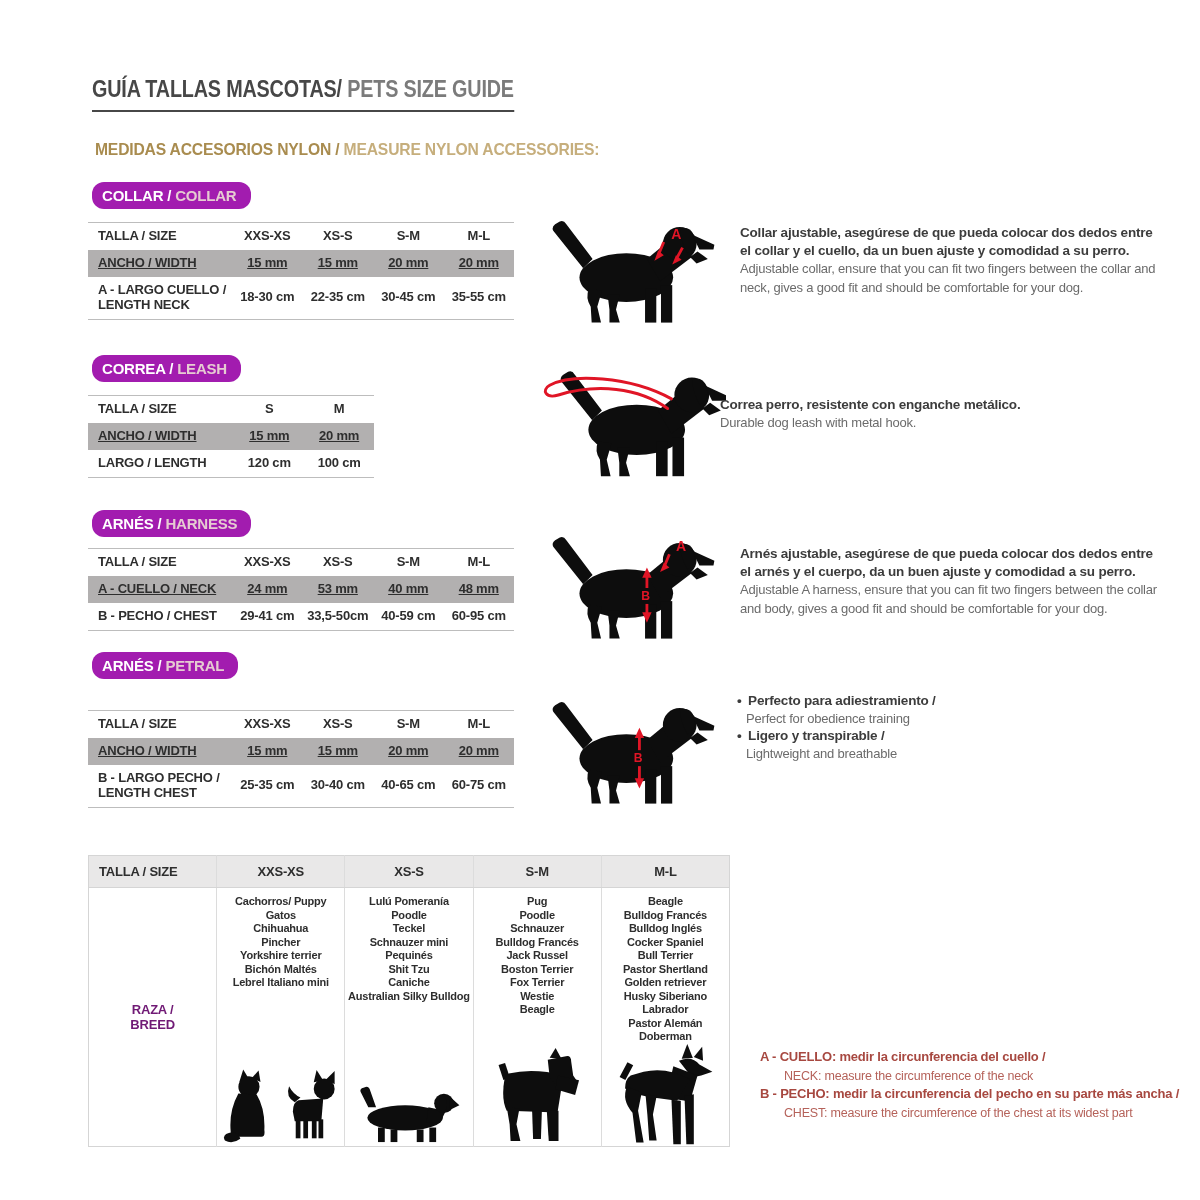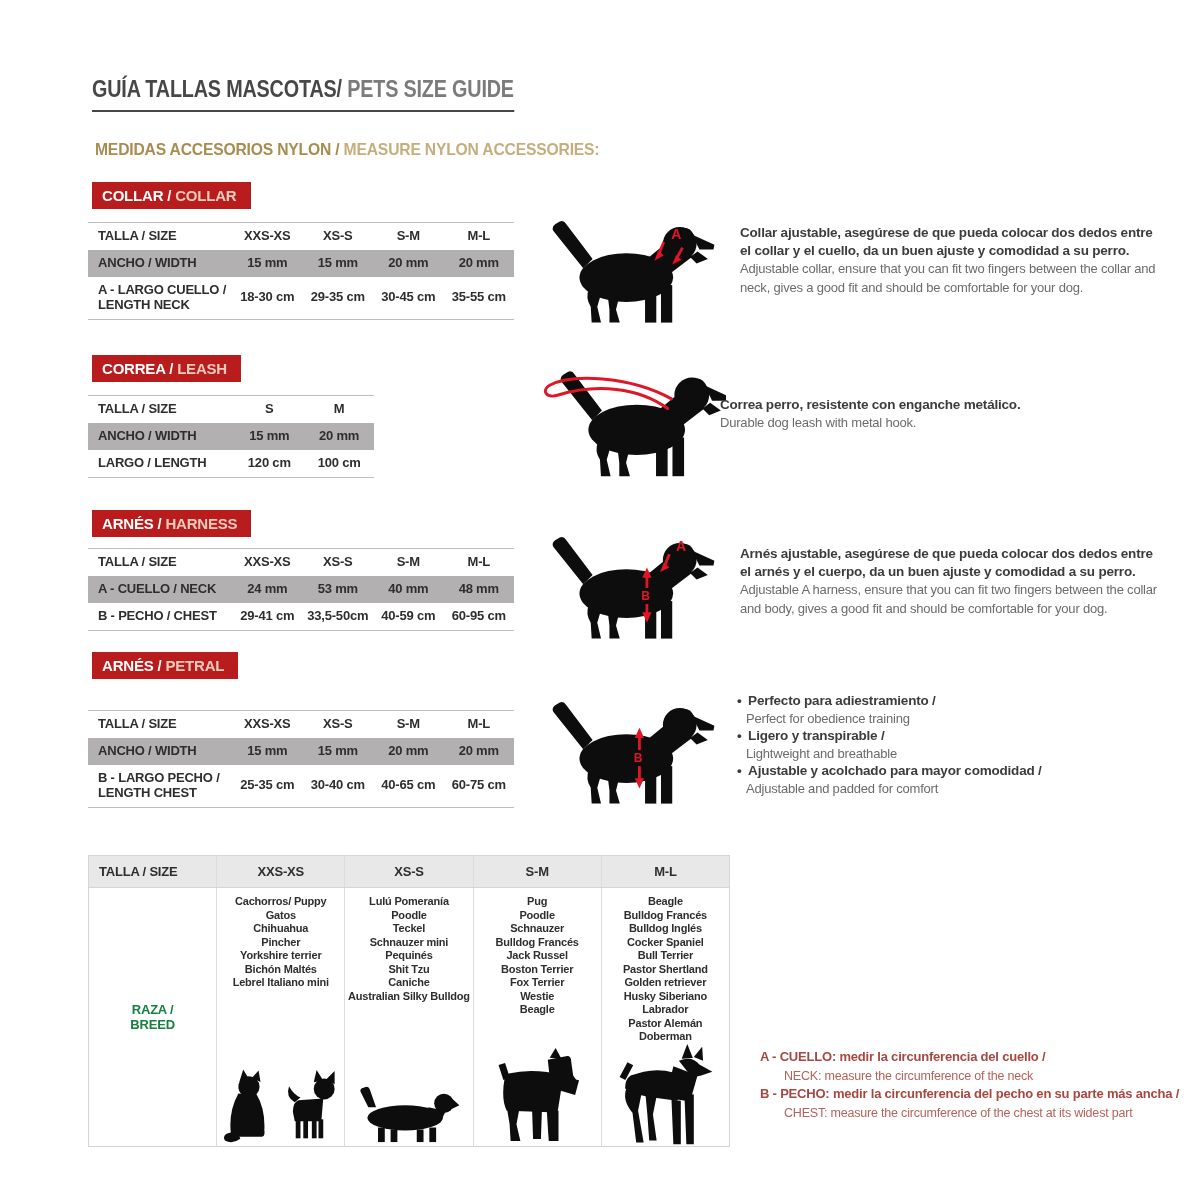--- a/index.html
+++ b/index.html
@@ -10,32 +10,32 @@
   
   #title{left:92px;top:76px;transform:scaleX(.86);transform-origin:left top;
          font-size:23px;font-weight:bold;color:#474747;border-bottom:2px solid #474747;
          padding-bottom:7px;white-space:nowrap;}
   #title .lt{color:#7b7b7b;font-weight:bold;}
   #subtitle{left:95px;top:140px;font-size:16.5px;font-weight:bold;color:#a98c4f;white-space:nowrap;
             transform:scaleX(.95);transform-origin:left top;}
   #subtitle .lt{color:#c6ae7c;}
 
   
-  .chip{background:#b91c1c;color:#fff;font-weight:bold;font-size:15px;
-        padding:5px 14px 5px 10px;white-space:nowrap;width:fit-content;}
+  .chip{background:#a21caf;color:#fff;font-weight:bold;font-size:15px;
+        padding:5px 14px 5px 10px;white-space:nowrap;width:fit-content;border-radius:12px;}
   .chip .lt{color:#f2ead8;font-weight:bold;opacity:.85;}
   #chip-collar{left:92px;top:182px;} #chip-correa{left:92px;top:355px;}
   #chip-harness{left:92px;top:510px;} #chip-petral{left:92px;top:652px;}
 
   
   table.spec{position:absolute;border-collapse:collapse;table-layout:fixed;
              border-top:1px solid #bdbdbd;border-bottom:1px solid #bdbdbd;font-size:13px;}
   table.spec td{font-weight:bold;color:#2e2e2e;text-align:center;padding:6px 2px;line-height:1.15;}
   table.spec td.lbl{text-align:left;padding-left:10px;width:31%;}
-  table.spec tr.rg td{background:#b2b0b0;}
+  table.spec tr.rg td{background:#b2b0b0;text-decoration:underline;}
   #t-collar{left:88px;top:222px;width:426px;}
   #t-correa{left:88px;top:395px;width:286px;}
   #t-correa td.lbl{width:47%;}
   #t-harness{left:88px;top:548px;width:426px;}
   #t-petral{left:88px;top:710px;width:426px;}
 
   
   .dogbox{position:absolute;}
   #dog-collar{left:542px;top:214px;width:178px;height:116px;}
   #dog-correa{left:530px;top:366px;width:196px;height:116px;}
@@ -66,21 +66,21 @@
   #breedtable td{border-left:1px solid #dcdcdc;vertical-align:top;padding:0;}
   #breedtable td:first-child{border-left:none;}
   #breedtable tr.bt-head td{background:#e9e8e8;border-bottom:1px solid #d5d5d5;
         font-weight:bold;font-size:13px;color:#2e2e2e;text-align:center;padding:8px 2px;}
   #breedtable tr.bt-head td.hl{text-align:left;padding-left:10px;}
   .bt-cell{display:flex;flex-direction:column;justify-content:space-between;height:258px;}
   .breeds{white-space:pre-line;text-align:center;font-weight:bold;font-size:11px;
           line-height:13.5px;color:#2e2e2e;padding-top:7px;}
   .sil-row{display:flex;justify-content:center;align-items:flex-end;gap:6px;padding-bottom:2px;}
   .raza{display:flex;align-items:center;justify-content:center;height:258px;
-        white-space:pre-line;text-align:center;font-weight:bold;font-size:13px;color:#15803d;}
+        white-space:pre-line;text-align:center;font-weight:bold;font-size:13px;color:#701a75;}
 
   
   #notes{left:760px;top:1048px;width:435px;font-size:13px;line-height:1.45;}
   #notes .n-es{font-weight:bold;color:#a74840;}
   #notes .n-en{font-weight:normal;color:#b5625a;padding-left:24px;font-size:12.5px;}
 </style>
 </head>
 <body>
 
 <div id="page">
@@ -130,21 +130,21 @@
     <tr class="rg">
       <td class="lbl">ANCHO / WIDTH</td>
       <td>15 mm</td>
       <td>15 mm</td>
       <td>20 mm</td>
       <td>20 mm</td>
     </tr>
     <tr>
       <td class="lbl">A - LARGO CUELLO / LENGTH NECK</td>
       <td>18-30 cm</td>
-      <td>29-35 cm</td>
+      <td>22-35 cm</td>
       <td>30-45 cm</td>
       <td>35-55 cm</td>
     </tr>
   </tbody>
     </table>
   <div class="abs dogbox" id="dog-collar">
     <svg viewBox="0 0 190 120">
       <use href="#dog-sil"></use>
       <g>
         <text x="138" y="25" class="red-letter">A</text>
@@ -289,25 +289,20 @@
   <div class="abs" id="bullets">
     <div>
       <span class="dot">•</span>
       <span class="b-es">Perfecto para adiestramiento /</span>
       <div class="b-en">Perfect for obedience training</div>
     </div>
     <div>
       <span class="dot">•</span>
       <span class="b-es">Ligero y transpirable /</span>
       <div class="b-en">Lightweight and breathable</div>
-    </div>
-    <div>
-      <span class="dot">•</span>
-      <span class="b-es">Ajustable y acolchado para mayor comodidad /</span>
-      <div class="b-en">Adjustable and padded for comfort</div>
     </div>
   </div>
 
   <table id="breedtable">
     <tbody>
         <tr class="bt-head">
       <td class="hl">TALLA /  SIZE</td>
       <td>XXS-XS</td>
       <td>XS-S</td>
       <td>S-M</td>

